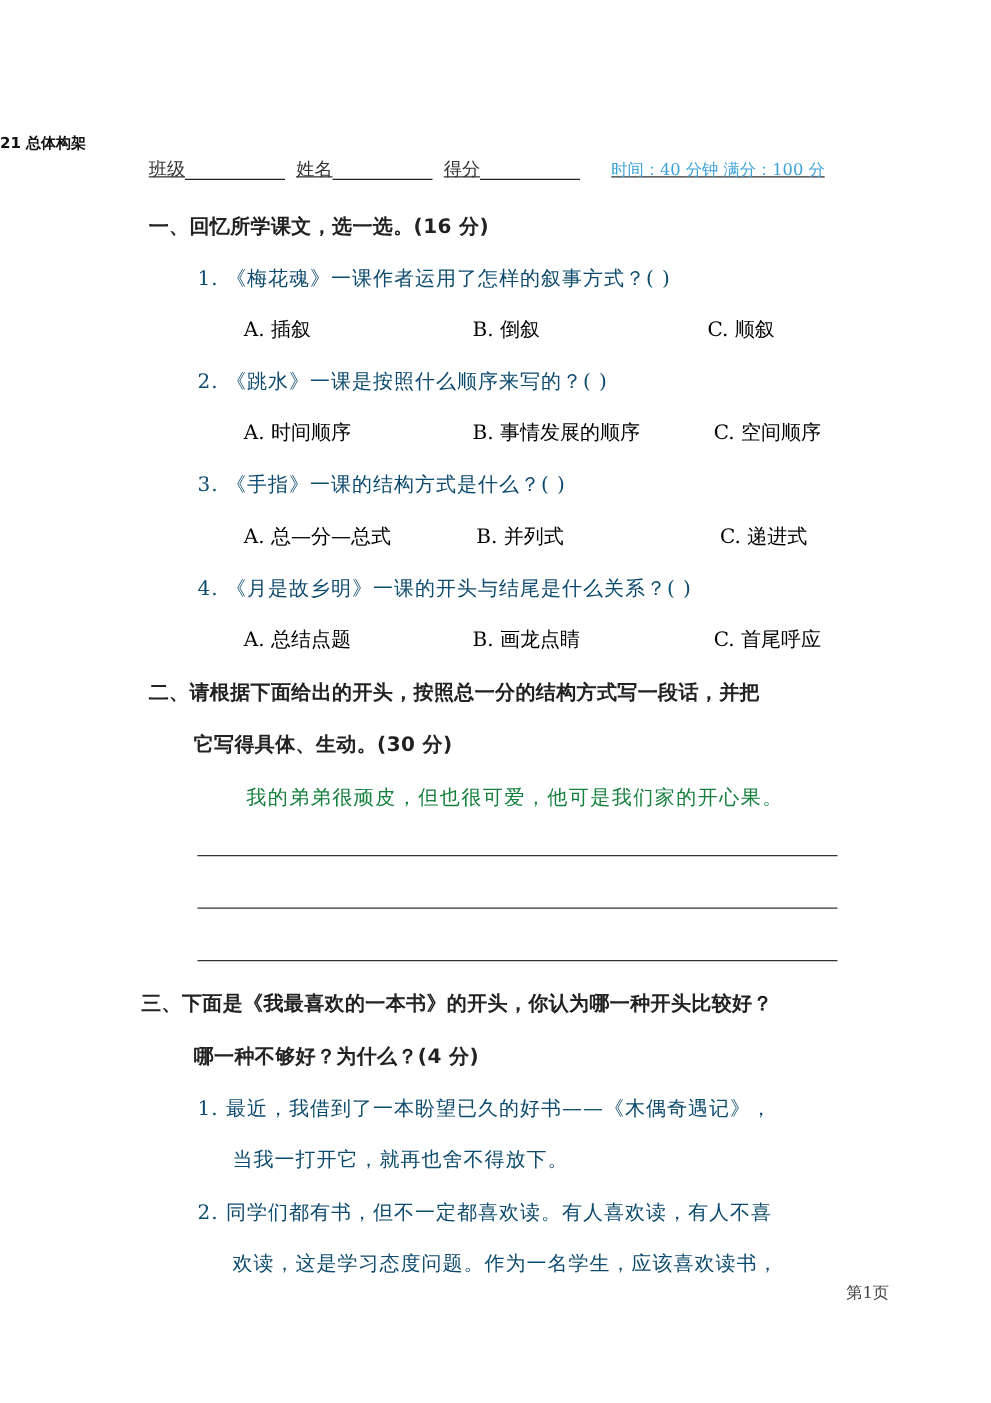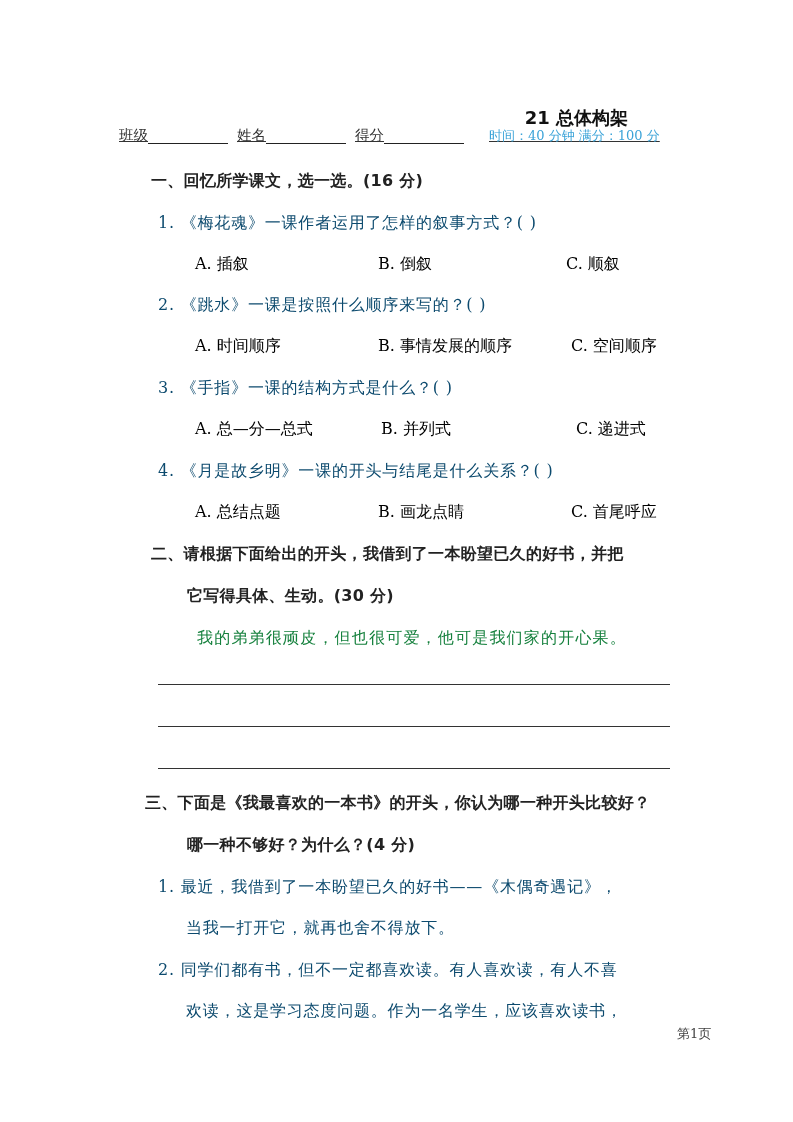--- a/index.html
+++ b/index.html
@@ -1,23 +1,23 @@
 <!DOCTYPE html>
 <html><head>
   <meta charset="utf-8">
   <style>
     * { margin: 0; padding: 0; box-sizing: border-box; }
     html, body { width: 793px; height: 1122px; background: #ffffff; overflow: hidden; }
     body { position: relative; font-family: "DejaVu Serif", "Liberation Serif", serif; color: #222; }
     .abs { position: absolute; white-space: nowrap; }
-    .title { top: 106px; left: 0; width: 628px; text-align: right; font-family: "DejaVu Sans", sans-serif; font-weight: bold; font-size: 18px; color: #111; }
+    .title { top: 106px; left: 0; width: 628px; text-align: left; font-family: "DejaVu Sans", sans-serif; font-weight: bold; font-size: 12px; color: #111; }
     .info-row { top: 126px; left: 119px; font-size: 14.5px; color: #333; display: flex; align-items: center; text-decoration: underline; }
     .blank { display: inline-block; border-bottom: 1.5px solid #222; height: 16px; margin-right: 9px; }
     .timeinfo { color: #3ba3d8; font-size: 13px; margin-left: 16px; }
-    .sec { font-family: "DejaVu Sans", sans-serif; font-weight: bold; font-size: 16px; color: #222; letter-spacing: 0.3px; margin-left: 32px; }
+    .sec { font-family: "DejaVu Sans", sans-serif; font-weight: bold; font-size: 16px; color: #222; letter-spacing: 0.3px; }
     .q { font-size: 16px; color: #0c4a6e; letter-spacing: 0.8px; }
     .opt { font-size: 16px; color: #000000; }
     .line { position: absolute; left: 158px; width: 512px; border-bottom: 1.2px solid #333; height: 0; }
     .pagenum { top: 1025px; left: 677px; font-size: 13px; color: #444; }
     .indent-text { font-size: 16px; color: #15803d; letter-spacing: 1.2px; }
   </style>
 </head>
 <body>
 
 <div class="abs title">21  总体构架</div>
@@ -47,21 +47,21 @@
 <div class="abs q" style="top:378px; left:158px;">3.  《手指》一课的结构方式是什么？(    )</div>
 <div class="abs opt" style="top:419px; left:195px;">A. 总—分—总式</div>
 <div class="abs opt" style="top:419px; left:381px;">B. 并列式</div>
 <div class="abs opt" style="top:419px; left:576px;">C. 递进式</div>
 
 <div class="abs q" style="top:461px; left:158px;">4.  《月是故乡明》一课的开头与结尾是什么关系？(    )</div>
 <div class="abs opt" style="top:502px; left:195px;">A. 总结点题</div>
 <div class="abs opt" style="top:502px; left:378px;">B. 画龙点睛</div>
 <div class="abs opt" style="top:502px; left:571px;">C. 首尾呼应</div>
 
-<div class="abs sec" style="top:544px; left:119px;">二、请根据下面给出的开头，我借到了一本盼望已久的好书，并把</div>
+<div class="abs sec" style="top:544px; left:119px;">二、请根据下面给出的开头，按照总一分的结构方式写一段话，并把</div>
 <div class="abs sec" style="top:586px; left:155px;">它写得具体、生动。(30 分)</div>
 <div class="abs indent-text" style="top:628px; left:197px;">我的弟弟很顽皮，但也很可爱，他可是我们家的开心果。</div>
 
 <div class="line" style="top:684px;"></div>
 <div class="line" style="top:726px;"></div>
 <div class="line" style="top:768px;"></div>
 
 <div class="abs sec" style="top:793px; left:113px;">三、下面是《我最喜欢的一本书》的开头，你认为哪一种开头比较好？</div>
 <div class="abs sec" style="top:835px; left:155px;">哪一种不够好？为什么？(4 分)</div>
 

